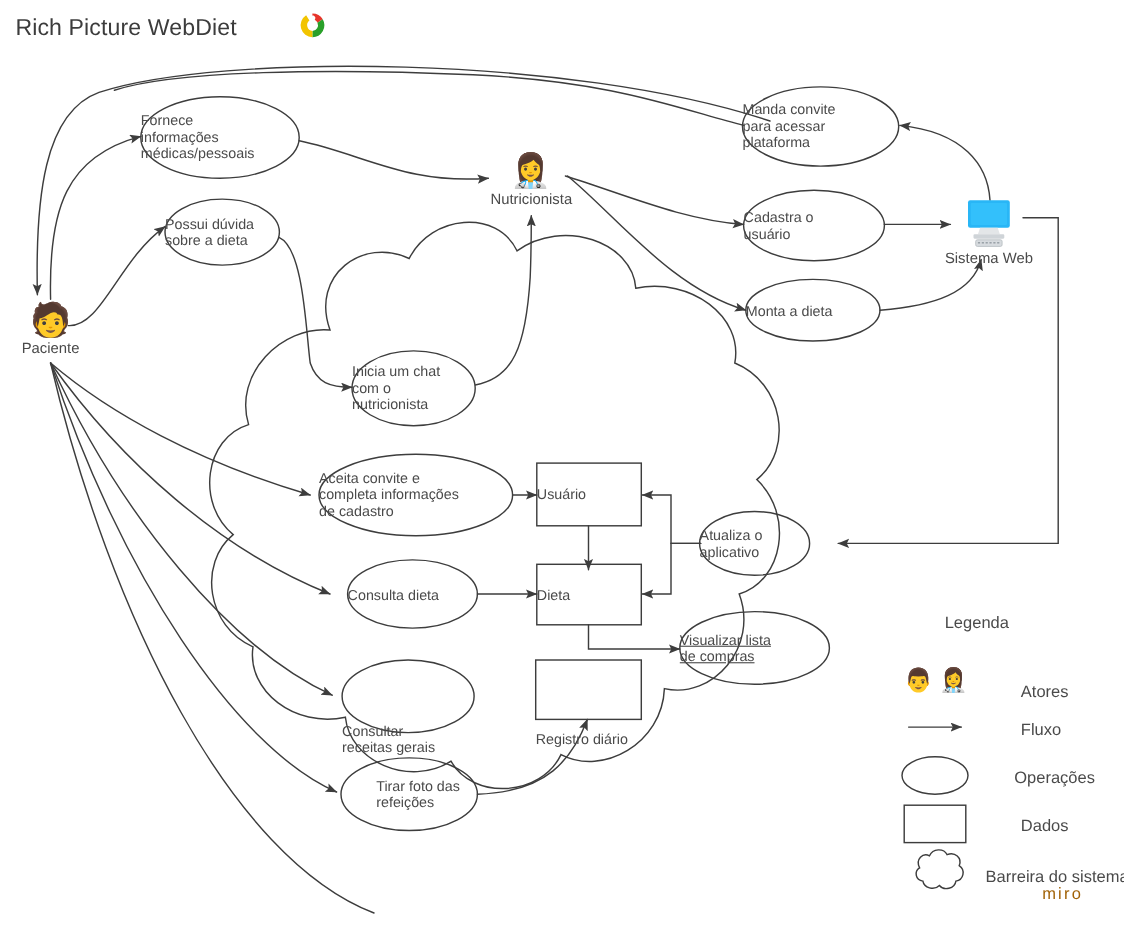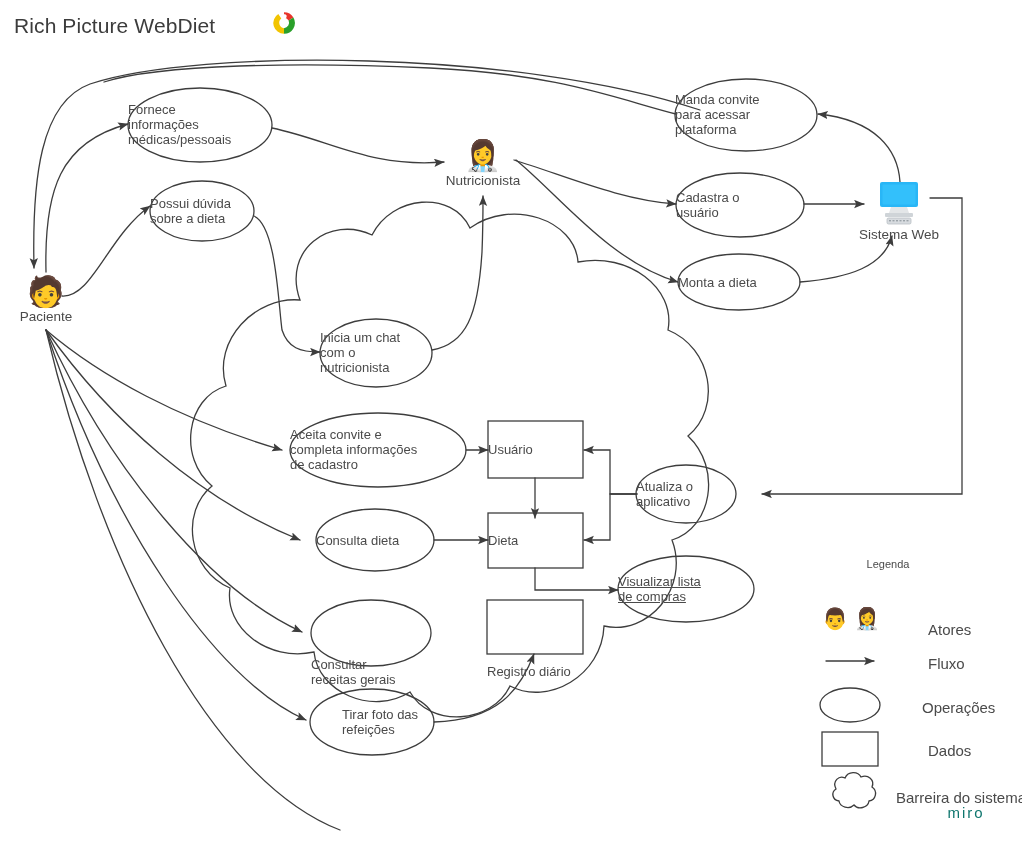--- a/index.html
+++ b/index.html
@@ -73,21 +73,21 @@
     position: absolute;
     width: 56px;
     height: 46px;
   }
   
   .legend-title {
     position: absolute;
     left: 888px;
     top: 558px;
     transform: translateX(-50%);
-    font-size: 11px;
+    font-size: 15px;
     color: #4a4a4a;
     white-space: nowrap;
   }
   .legend-row-label {
     position: absolute;
     font-size: 15px;
     color: #4a4a4a;
     white-space: nowrap;
   }
   .legend-emoji {
@@ -96,21 +96,21 @@
     line-height: 24px;
     white-space: nowrap;
   }
   .watermark {
     position: absolute;
     left: 966px;
     top: 804px;
     transform: translateX(-50%);
     font-size: 15px;
     letter-spacing: 2px;
-    color: #0f766e;
+    color: #a16207;
   }
 </style>
 </head>
 <body>
 
 <div id="board">
 
   <div class="page-title">Rich Picture WebDiet</div>
 
   <svg class="title-logo" viewBox="0 0 26 26" aria-hidden="true">

